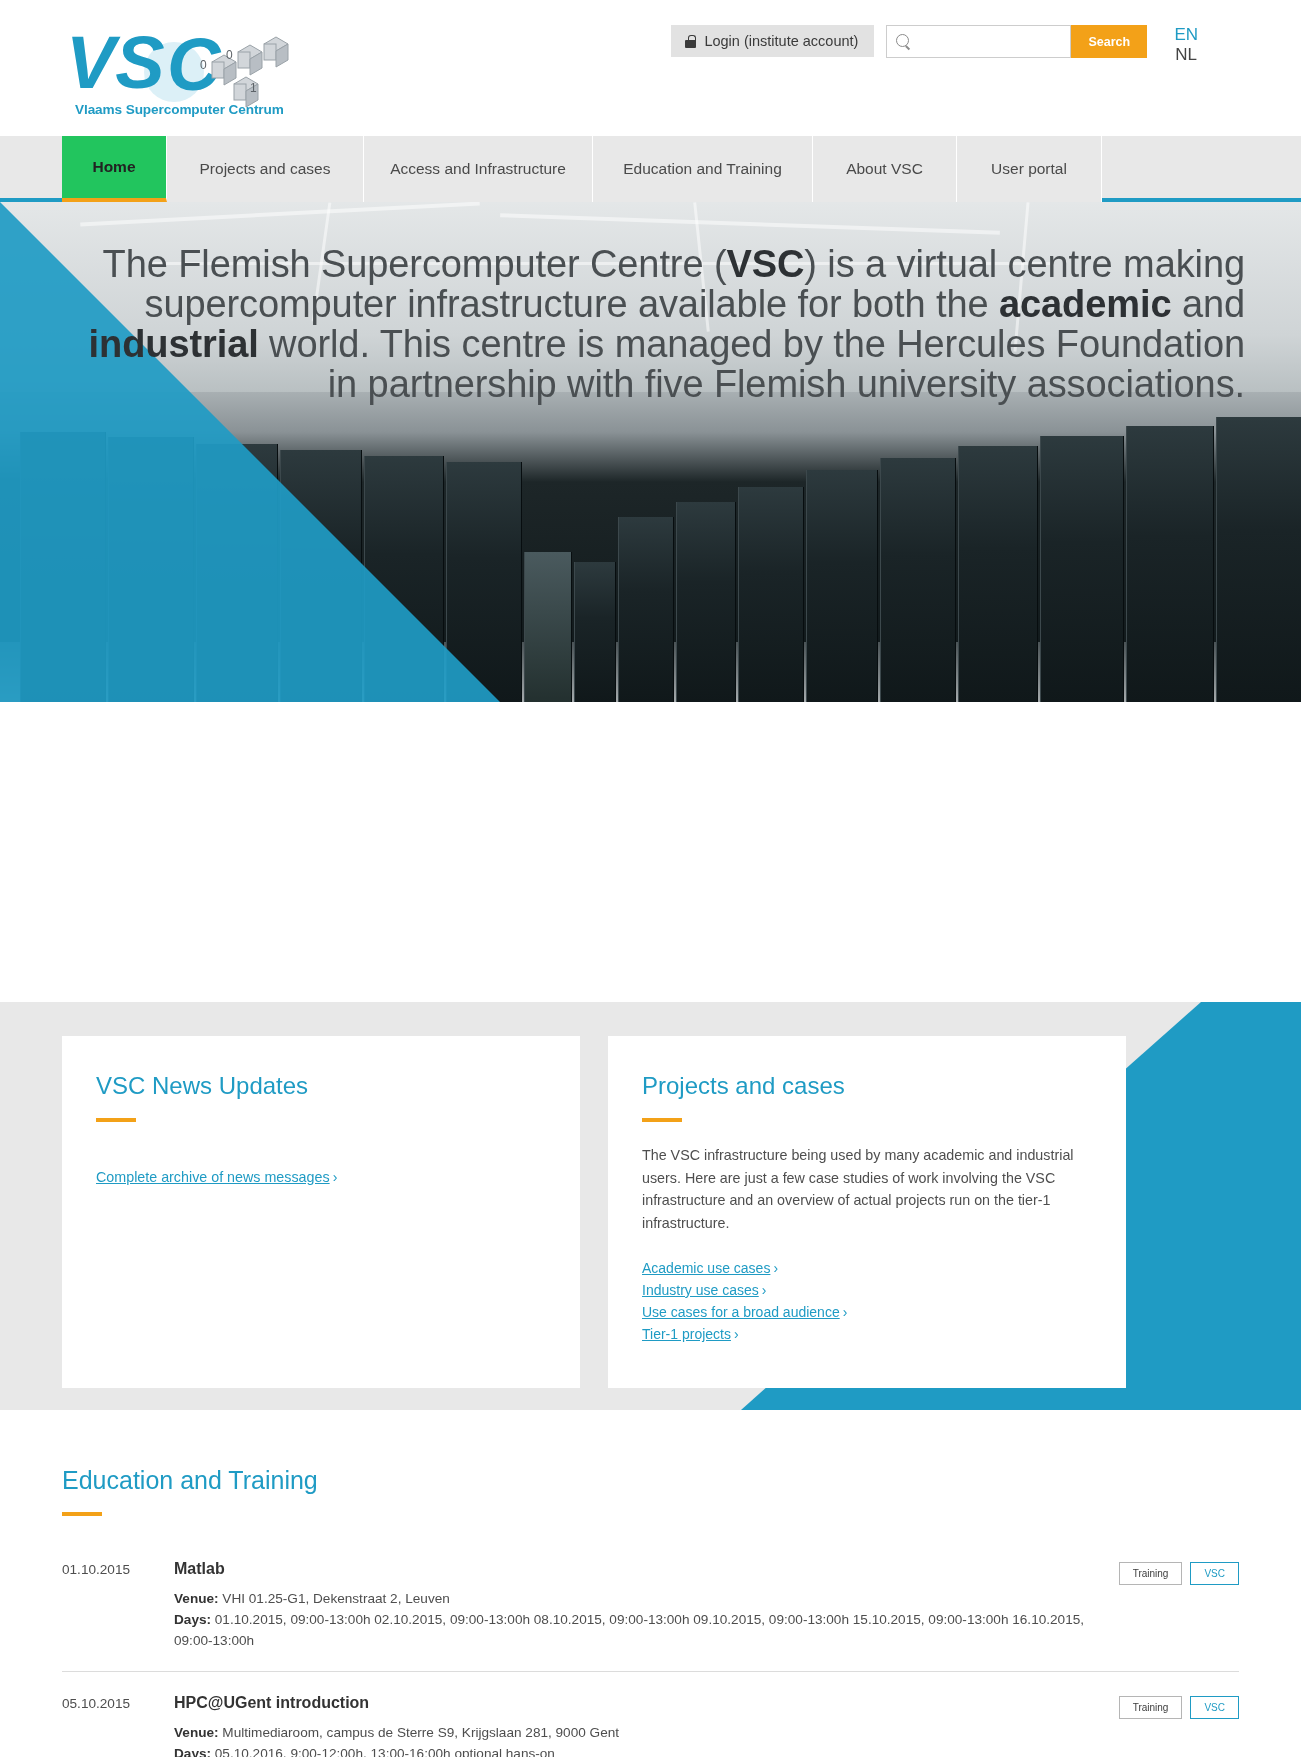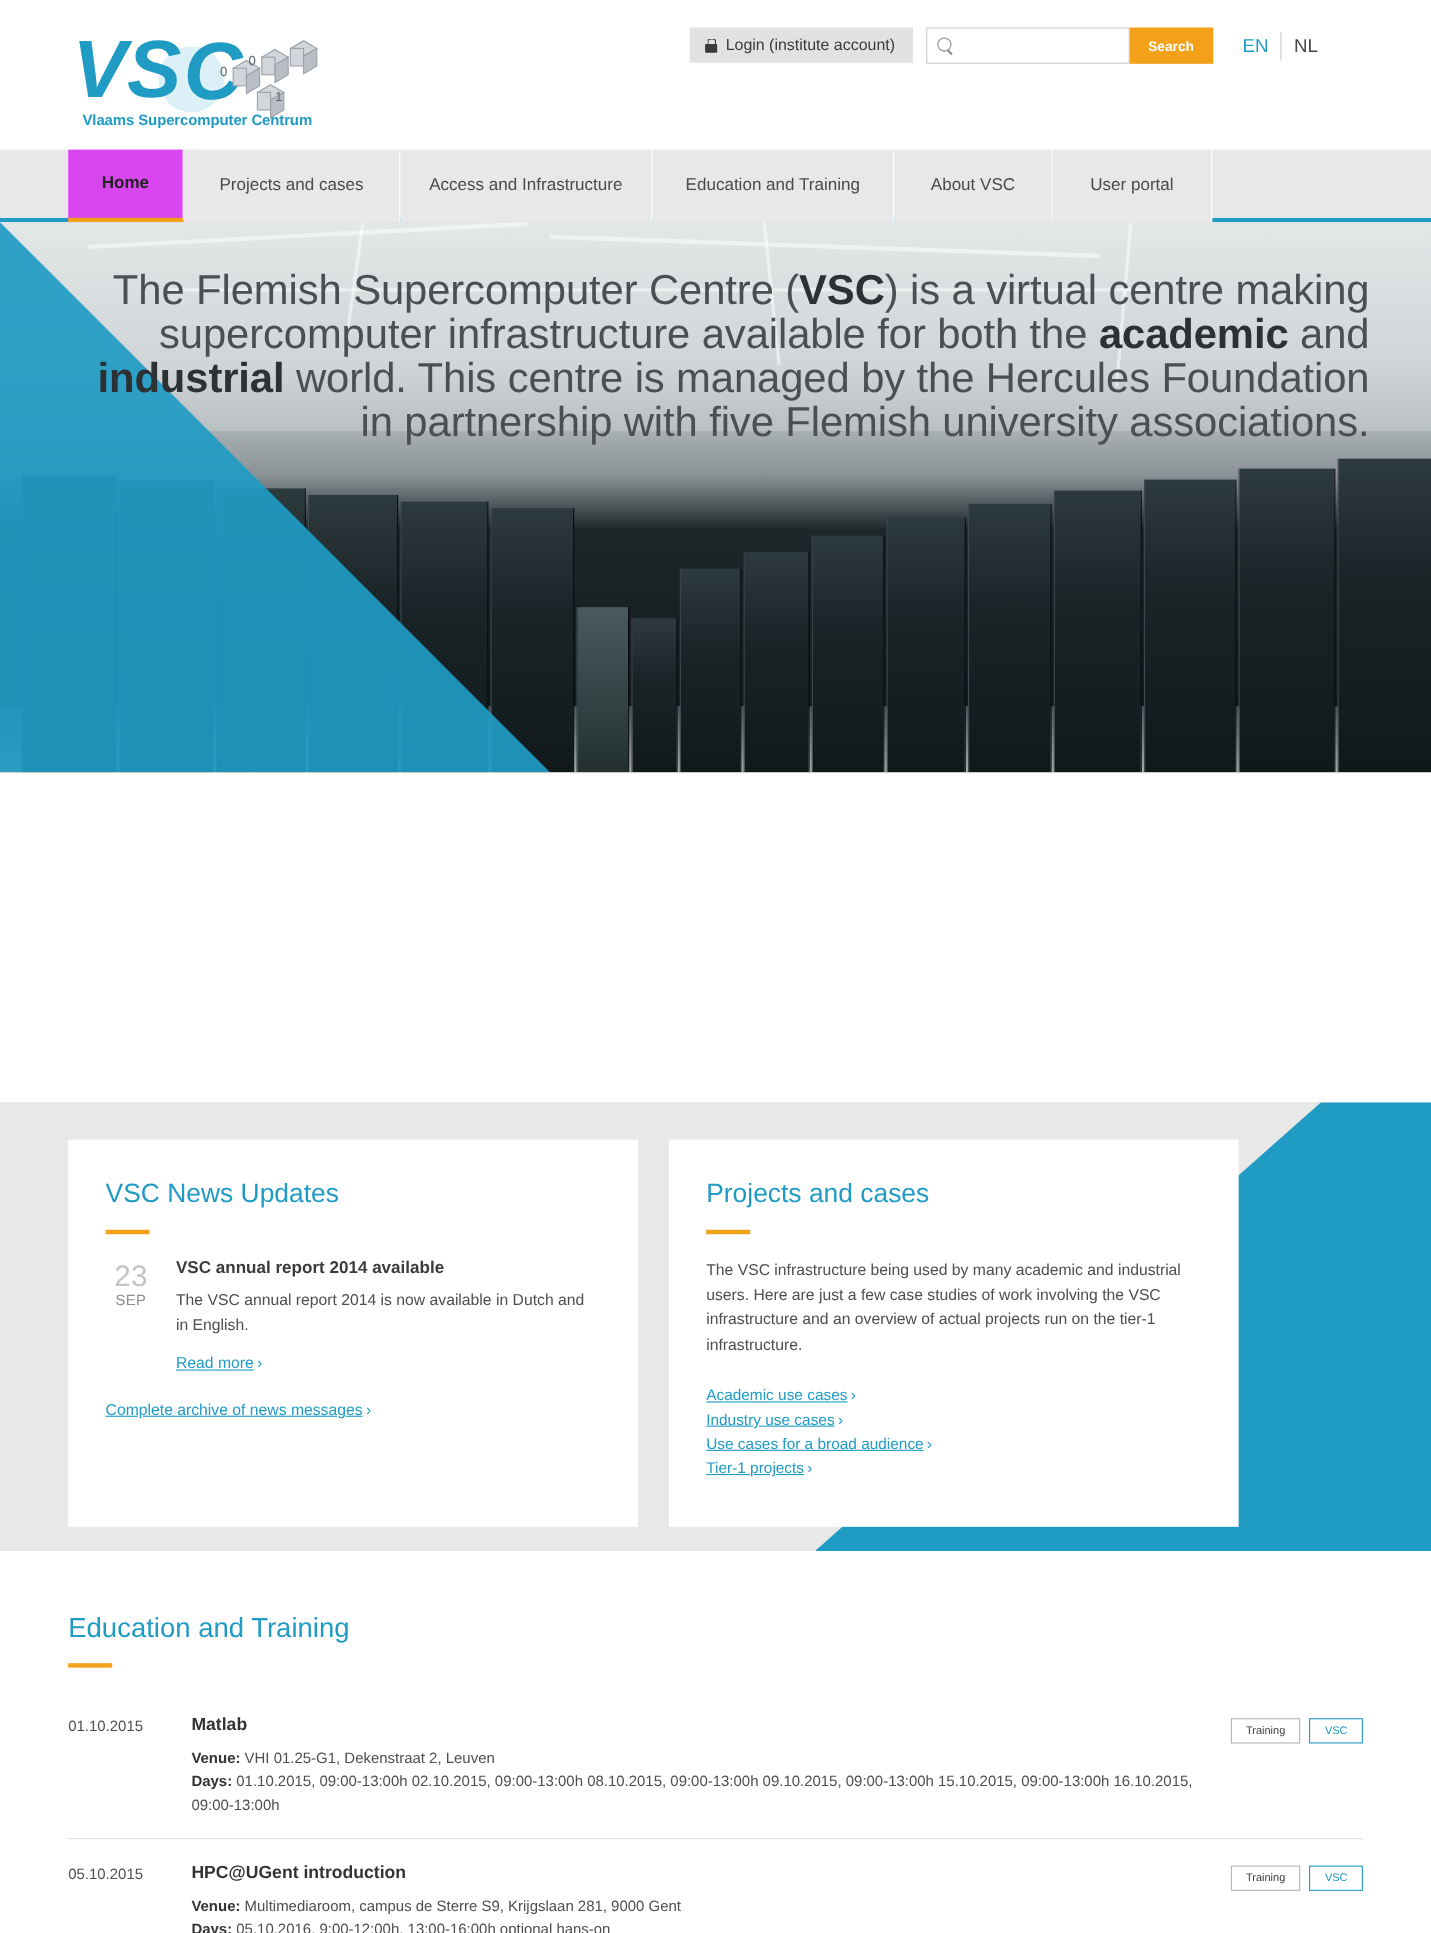--- a/index.html
+++ b/index.html
@@ -53,40 +53,40 @@
   .search-input {
     border: none; outline: none; width: 150px; height: 28px; font-size: 14px;
     padding-left: 6px; background: transparent; color: #333;
     font-family: "Liberation Sans", sans-serif;
   }
   .search-btn {
     width: 76px; height: 33px; background: #f3a118; border: none; color: #fff;
     font-size: 12.5px; font-weight: bold; cursor: pointer;
     font-family: "Liberation Sans", sans-serif;
   }
-  .lang-wrap { display: flex; align-items: center; margin-left: 16px; height: 33px; }
+  .lang-wrap { display: flex; align-items: center; margin-left: 16px; height: 33px; flex-direction: column; }
   .lang { font-size: 17px; color: #1f9bc4; padding: 0 11px; cursor: pointer; }
   .lang.inactive { color: #444; }
   .lang-sep { width: 1px; height: 26px; background: #c9c9c9; }
 
   
   .nav {
     height: 66px; background: #fff; display: flex;
     border-bottom: 4px solid #1f9bc4; position: relative;
   }
   .nav-spacer-l { width: 62px; background: #e8e8e8; flex: none; }
   .nav-spacer-r { flex: 1; background: #e8e8e8; }
   .nav-item {
     background: #e8e8e8; border-right: 1px solid #fff;
     display: flex; align-items: center; justify-content: center;
     font-size: 15.5px; color: #4a4a4a; cursor: pointer; flex: none;
     height: 66px;
   }
   .nav-item.active {
-    background: #d946ef; color: #222; font-weight: bold;
+    background: #22c55e; color: #222; font-weight: bold;
     border-bottom: 4px solid #f3a118; margin-bottom: -4px;
   }
 
   
   .hero {
     position: relative; height: 500px; overflow: hidden;
     background: linear-gradient(to bottom, #d8dcdd 0%, #c7cdcf 30%, #8a9296 46%, #1d2628 56%, #0e1618 100%);
   }
   .hero-photo { position: absolute; inset: 0; }
   .rack {
@@ -288,31 +288,20 @@
 
   <div class="cards-spacer"></div>
 
   <div class="mid">
     <div class="mid-tri"></div>
     <div class="mid-inner">
 
       <div class="panel panel-news">
         <h3>VSC News Updates</h3>
         <div class="orange-rule"></div>
-        <div class="news-item">
-          <div class="news-date">
-            <div class="news-day">23</div>
-            <div class="news-mon">SEP</div>
-          </div>
-          <div class="news-body">
-            <div class="news-title">VSC annual report 2014 available</div>
-            <div class="news-text">The VSC annual report 2014 is now available in Dutch and in English.</div>
-            <a class="news-link"><span>Read more</span><span class="chev">›</span></a>
-          </div>
-        </div>
         <a class="archive-link"><span>Complete archive of news messages</span><span class="chev">›</span></a>
       </div>
 
       <div class="panel panel-proj">
         <h3>Projects and cases</h3>
         <div class="orange-rule"></div>
         <div class="proj-text">The VSC infrastructure being used by many academic and industrial users. Here are just a few case studies of work involving the VSC infrastructure and an overview of actual projects run on the tier-1 infrastructure.</div>
         <div class="proj-links">
           <a><span>Academic use cases</span><span class="chev">›</span></a>
           <a><span>Industry use cases</span><span class="chev">›</span></a>

